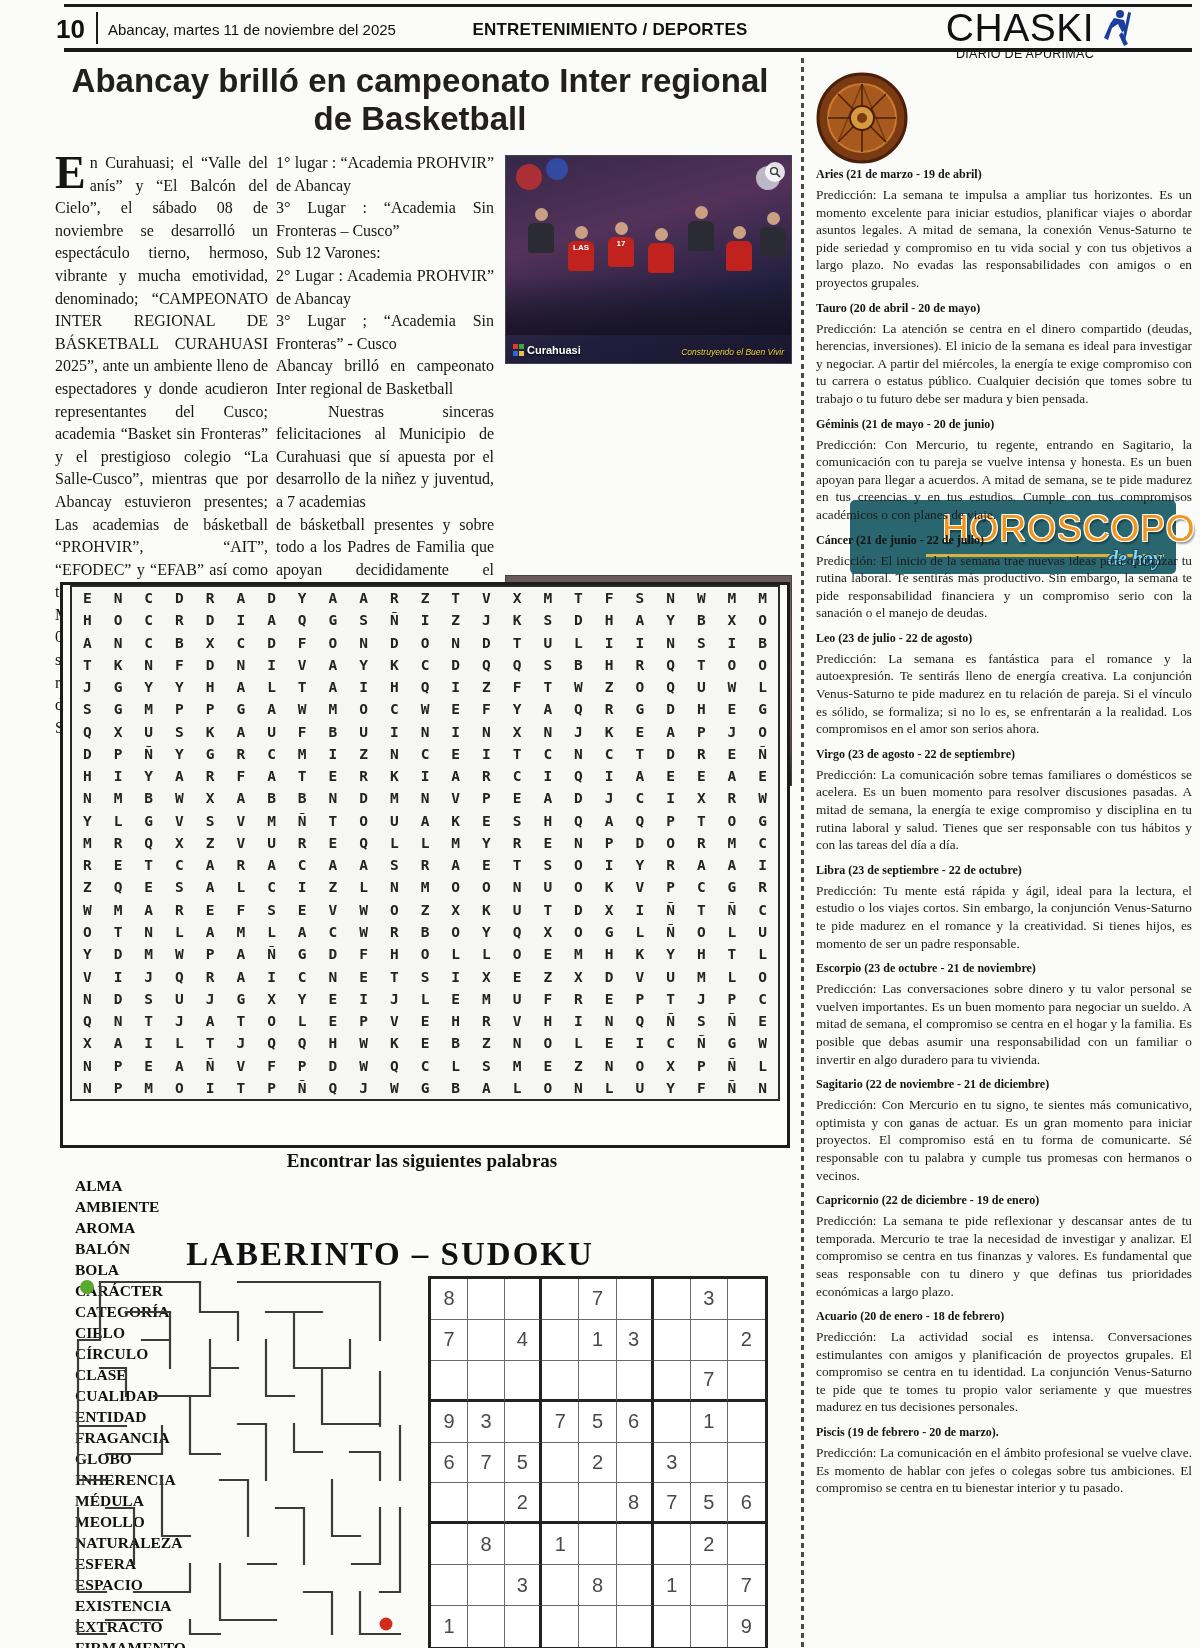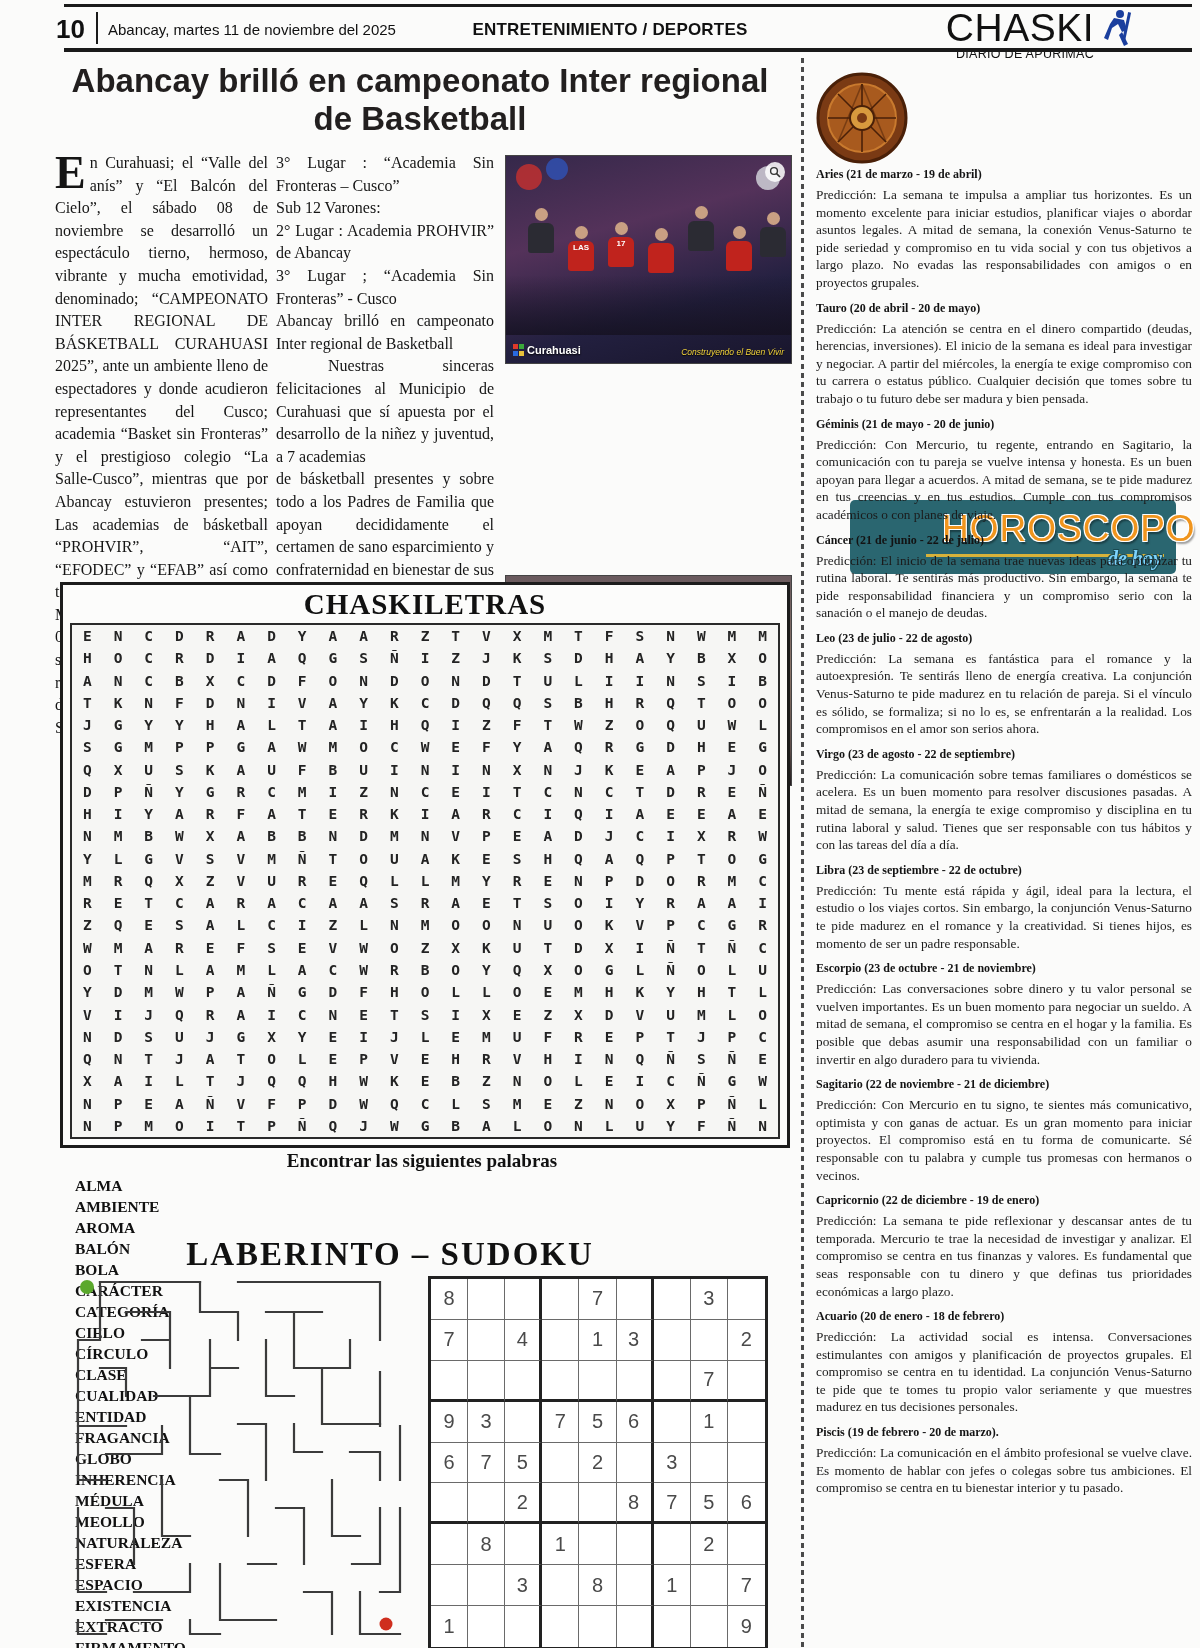--- a/index.html
+++ b/index.html
@@ -105,20 +105,21 @@
 <div class="abs rule" style="left:64px;top:48px;width:1128px;height:4px;"></div>
 
 <div class="abs headline" style="left:48px;top:62px;width:744px;">Abancay brilló en campeonato Inter regional de Basketball</div>
 
 <div class="abs body-col" style="left:55px;top:152px;width:213px;height:430px;">
   <p><span class="dropcap">E</span><span>n Curahuasi; el “Valle del anís” y “El Balcón del Cielo”, el sábado 08 de noviembre se desarrolló un espectáculo tierno, hermoso, vibrante y mucha emotividad, denominado; “CAMPEONATO INTER REGIONAL DE BÁSKETBALL CURAHUASI 2025”, ante un ambiente lleno de espectadores y donde acudieron representantes del Cusco; academia “Basket sin Fronteras” y el prestigioso colegio “La Salle-Cusco”, mientras que por Abancay estuvieron presentes; Las academias de básketball “PROHVIR”, “AIT”, “EFODEC” y “EFAB” así como también el anfitrión “Las Mazorcas” de Curahuasi. Estas 07 academias luego de sostener sus partidos tuvieron el siguiente resultado en la categoría Sub 12 damas y varones;</span><br>
   <span>Sub 12 Damas;</span></p>
 </div>
 
 <div class="abs body-col" style="left:276px;top:152px;width:218px;height:430px;" id="col2">
+    <p class="res-line">1° lugar : “Academia PROHVIR” de Abancay</p>
     <p class="res-line">3° Lugar : “Academia Sin Fronteras – Cusco”</p>
     <p class="res-line">Sub 12 Varones:</p>
     <p class="res-line">2° Lugar : Academia PROHVIR” de Abancay</p>
     <p class="res-line">3° Lugar ; “Academia Sin Fronteras” - Cusco</p>
     <p class="res-line">Abancay brilló en campeonato Inter regional de Basketball</p>
     <p class="res-line res-indent">Nuestras sinceras felicitaciones al Municipio de Curahuasi que sí apuesta por el desarrollo de la niñez y juventud, a 7 academias</p>
     <p class="res-line">de básketball presentes y sobre todo a los Padres de Familia que apoyan decididamente el certamen de sano esparcimiento y confraternidad en bienestar de sus hijos sanos y fuertes.</p>
   </div>
 
 <div class="abs photo photo1" style="left:505px;top:155px;width:285px;height:207px;">
@@ -227,21 +228,20 @@
         <i style="background:#3aa83a;"></i>
         <i style="background:#2a6ae0;"></i>
         <i style="background:#e8c23a;"></i>
     </span>
     <span>Curahuasi</span>
   </div>
   <div class="photo-caption">Construyendo el Buen Vivir</div>
 </div>
 
 <div class="abs ws-box" style="left:60px;top:582px;width:724px;height:560px;">
-  <div class="ws-title">CHASKILETRAS</div>
   <div class="ws-grid-box" style="height:512px;" id="ws-grid">
       <span class="ws-cell">E</span>
       <span class="ws-cell">N</span>
       <span class="ws-cell">C</span>
       <span class="ws-cell">D</span>
       <span class="ws-cell">R</span>
       <span class="ws-cell">A</span>
       <span class="ws-cell">D</span>
       <span class="ws-cell">Y</span>
       <span class="ws-cell">A</span>

